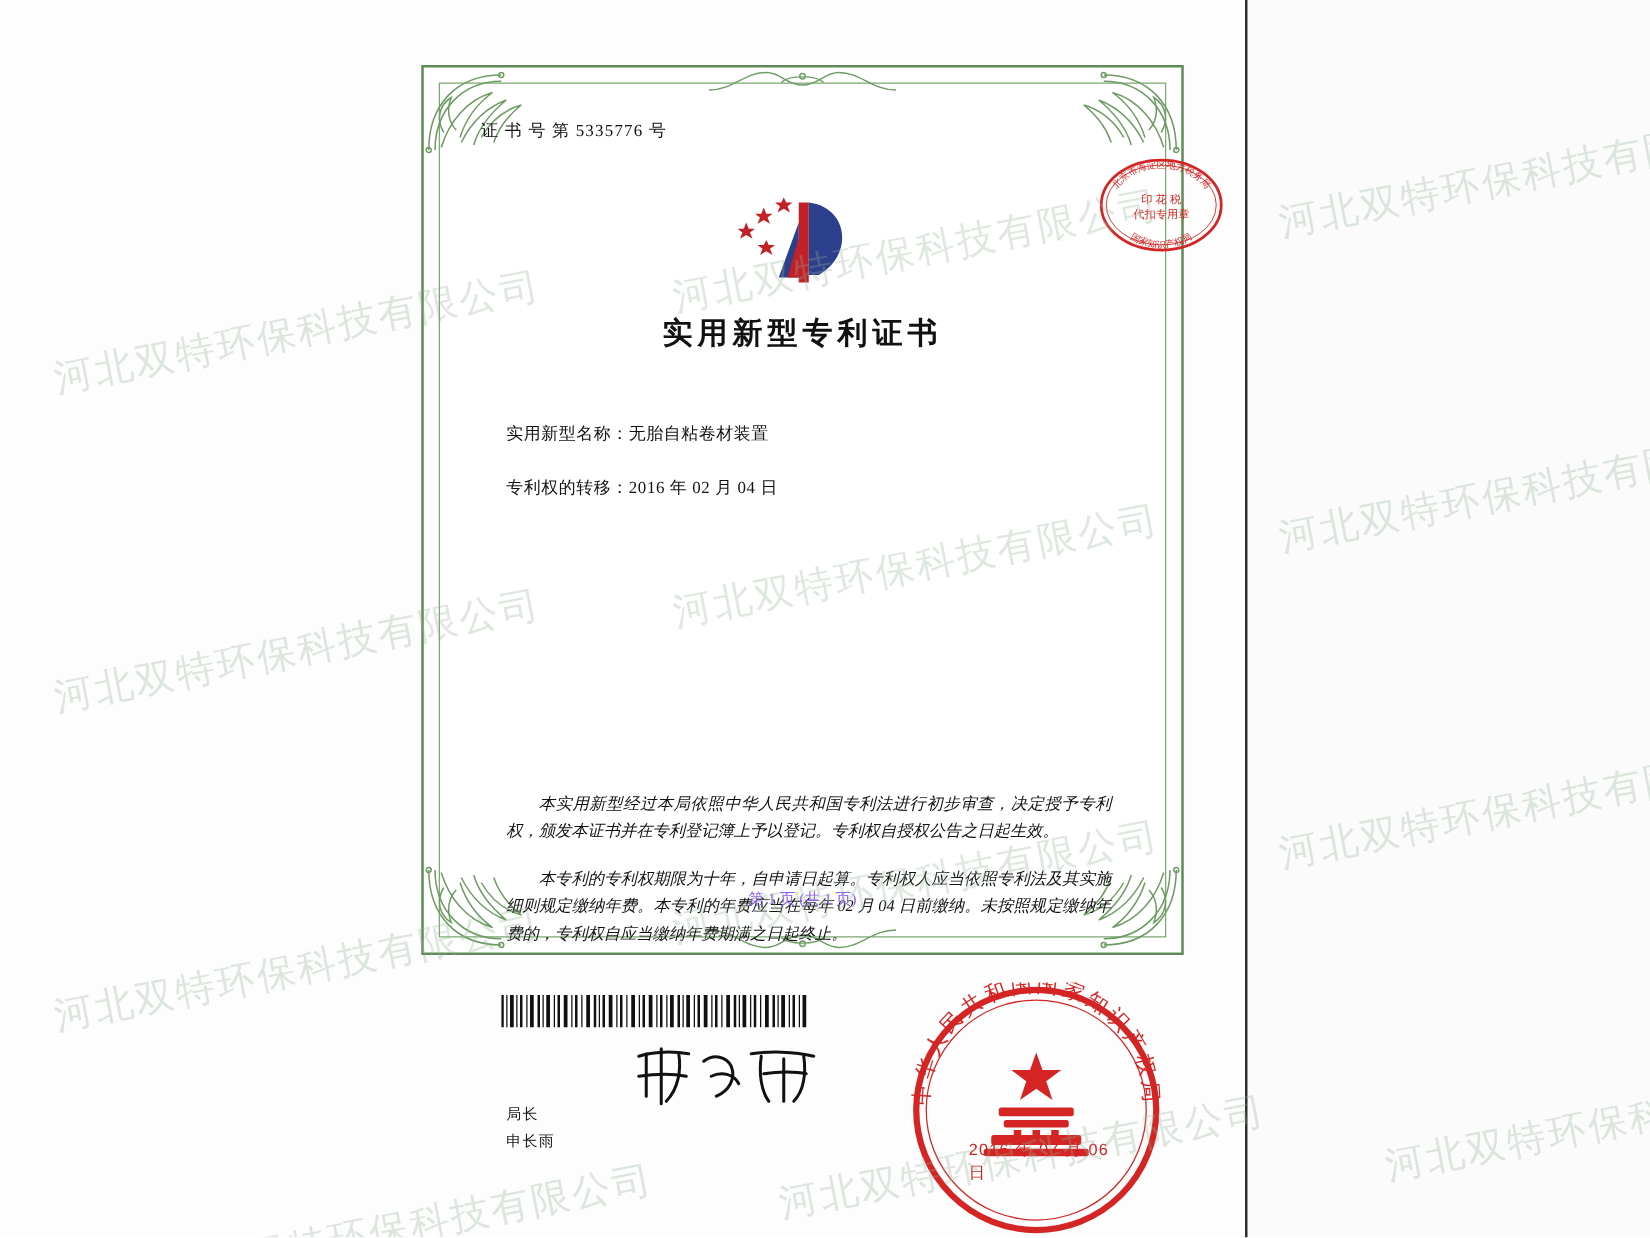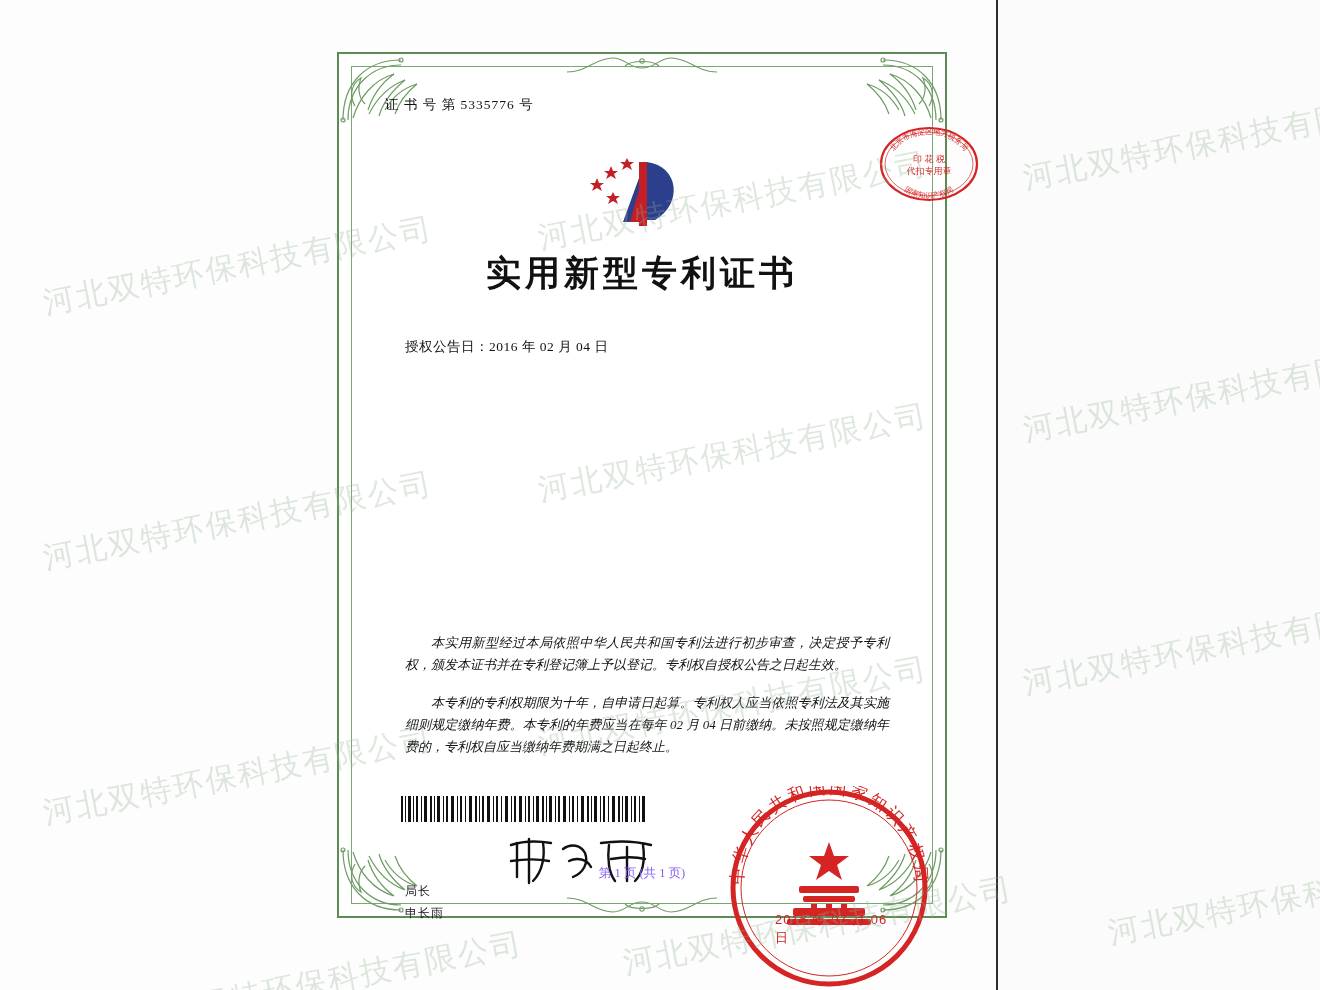--- a/index.html
+++ b/index.html
@@ -58,21 +58,21 @@
     color: rgba(150, 180, 150, 0.30);
     font-weight: 500;
   }
 
   
   #cert {
     position: absolute;
     left: 337px;
     top: 52px;
     width: 610px;
-    height: 866px;
+    height: 712px;
     background: #ffffff;
     z-index: 2;
   }
   .frame-outer {
     position: absolute;
     inset: 0;
     border: 2px solid #5e8b55;
   }
   .frame-inner {
     position: absolute;
@@ -131,21 +131,21 @@
     width: 110px;
     height: 86px;
   }
 
   .title {
     position: absolute;
     top: 154px;
     left: 0;
     right: 0;
     text-align: center;
-    font-size: 35px;
+    font-size: 24px;
     font-weight: 700;
     letter-spacing: 4px;
     color: #111;
     font-family: "DejaVu Serif", "Liberation Serif", serif;
   }
 
   .fields {
     position: absolute;
     top: 242px;
     left: 20px;
@@ -342,21 +342,24 @@
         <text font-size="7.5" fill="#d42424" font-family="'Liberation Sans',sans-serif">
           <textPath href="#arcBot" startOffset="50%" text-anchor="middle">国家知识产权局</textPath>
         </text>
       </svg>
     </div>
 
     <div class="title">实用新型专利证书</div>
 
     <div class="fields">
       <div class="field">
-        <span class="lab">授权公告日：</span><span class="val">2016 年 02 月 04 日</span>
+        <span class="lab">实用新型名称：</span><span class="val">无胎自粘卷材装置</span>
+      </div>
+      <div class="field">
+        <span class="lab">专利权的转移：</span><span class="val">2016 年 02 月 04 日</span>
       </div>
     </div>
 
     <div class="paras">
       <p class="para">本实用新型经过本局依照中华人民共和国专利法进行初步审查，决定授予专利权，颁发本证书并在专利登记簿上予以登记。专利权自授权公告之日起生效。</p>
       <p class="para">本专利的专利权期限为十年，自申请日起算。专利权人应当依照专利法及其实施细则规定缴纳年费。本专利的年费应当在每年 02 月 04 日前缴纳。未按照规定缴纳年费的，专利权自应当缴纳年费期满之日起终止。</p>
     </div>
 
     <div id="barcode">
       <svg viewBox="0 0 246 26" preserveAspectRatio="none" xmlns="http://www.w3.org/2000/svg">

